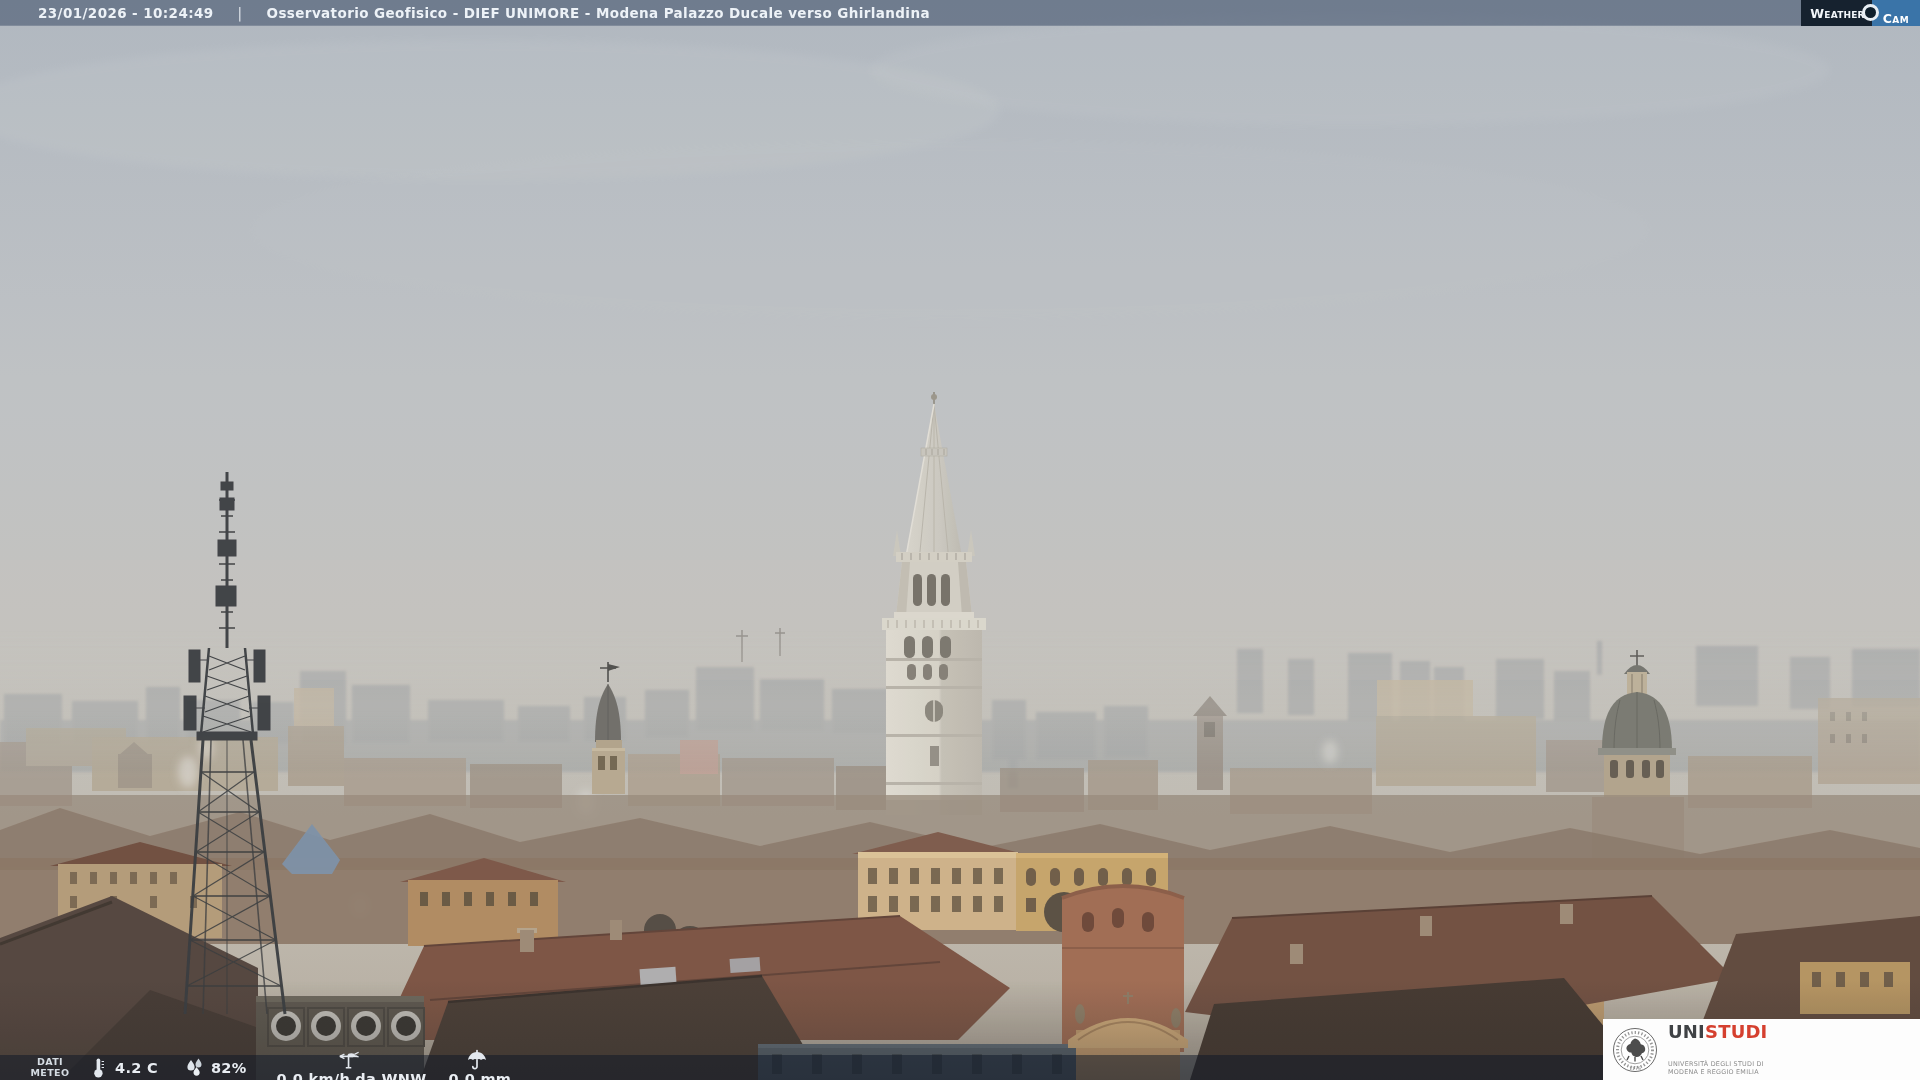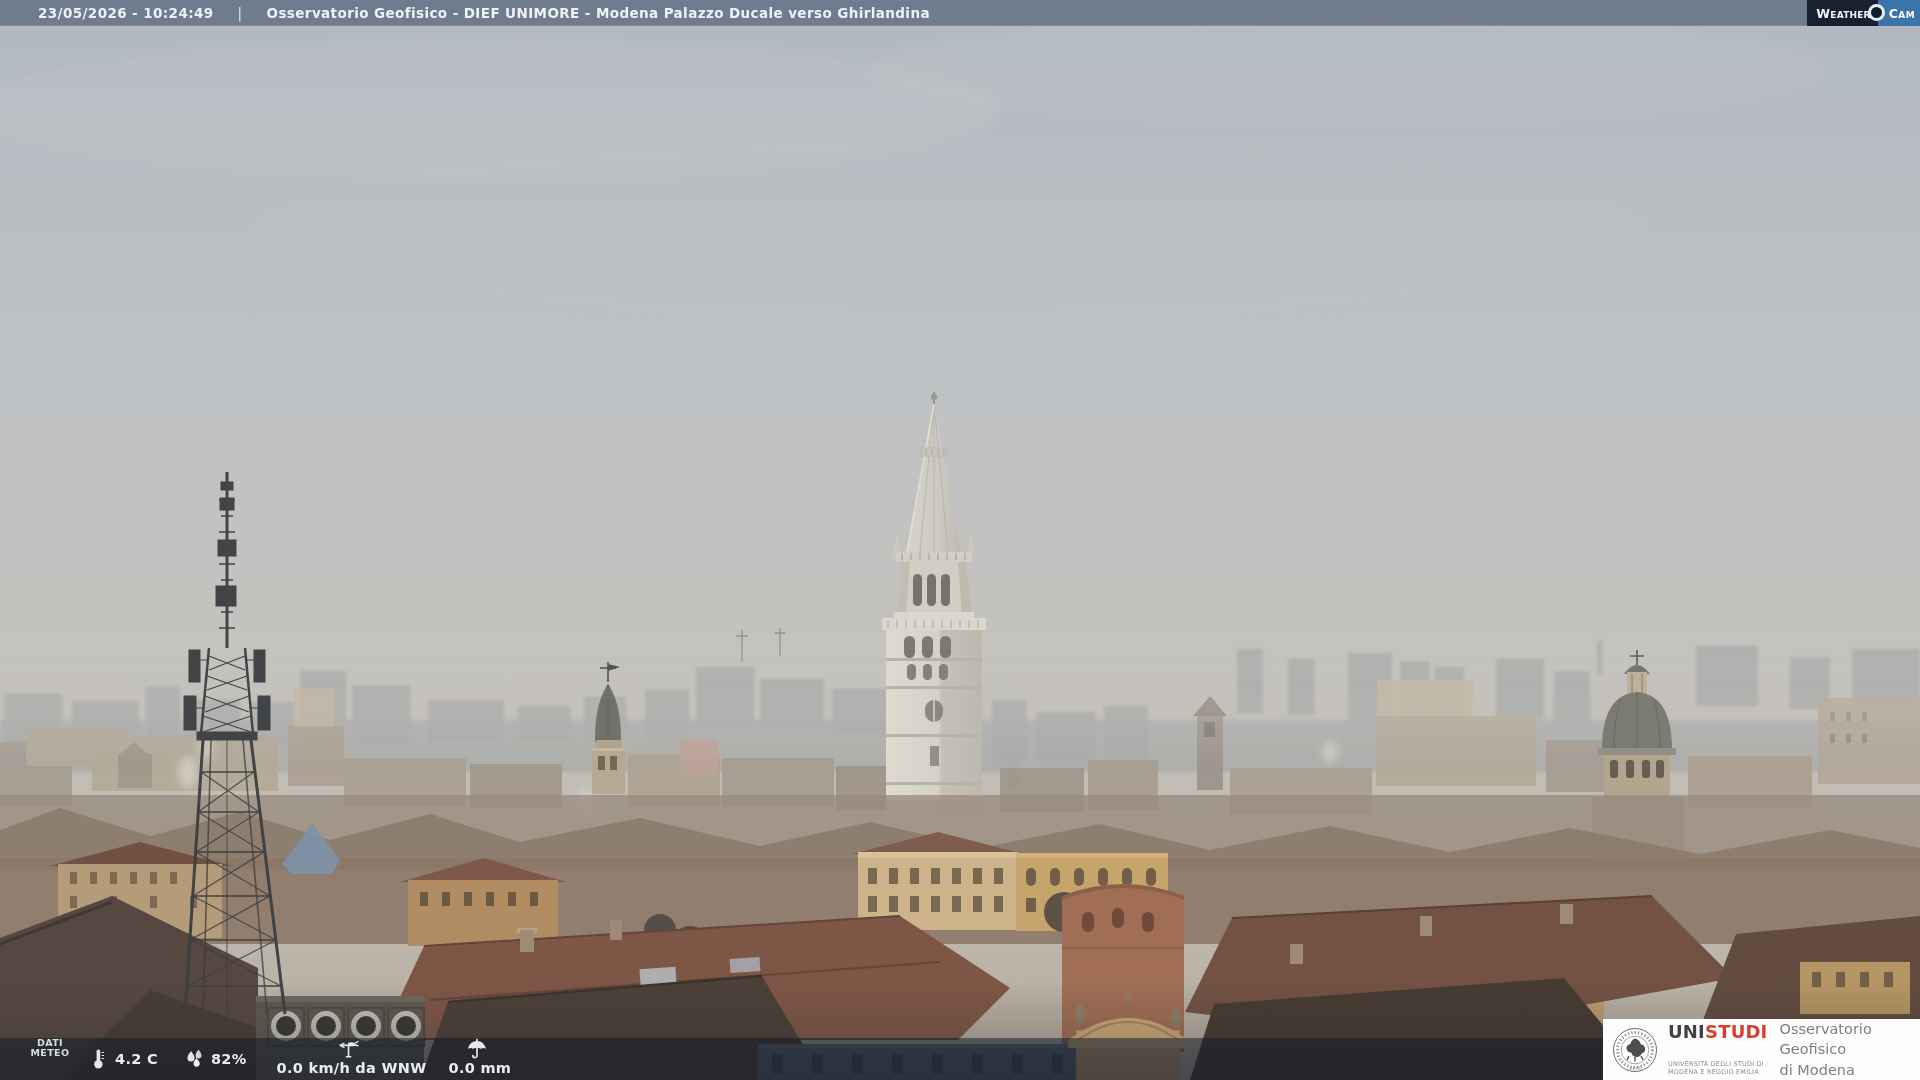--- a/index.html
+++ b/index.html
@@ -15,29 +15,29 @@
           border-bottom:1px solid rgba(255,255,255,.12);box-sizing:border-box;}
   .topbar .dt{margin-left:38px;white-space:nowrap;}
   .topbar .sep{margin:0 24px;opacity:.9;font-weight:normal;}
   .topbar .cam-title{white-space:nowrap;text-align:center;}
 
   .wxcam{position:absolute;right:0;top:0;height:26px;display:flex;}
   .wx-weather{background:var(--weathercam-dark,#16222f);display:flex;align-items:center;
               padding:0 7px 0 9px;font-variant:small-caps;font-size:12.5px;
               letter-spacing:.2px;color:#f2f6fa;font-weight:bold;}
   .wx-cam-box{position:relative;background:var(--weathercam-blue,#3a74a8);
-              display:flex;align-items:center;padding:0 5px 0 11px;
+              display:flex;align-items:flex-end;padding:0 11px 0 11px;
               font-variant:small-caps;font-size:12.5px;color:#fff;font-weight:bold;}
   .lens{position:absolute;left:-10px;top:4px;width:11px;height:11px;border-radius:50%;
         background:#0f1f2c;border:3.5px solid #e8eef4;box-sizing:content-box;}
 
   
-  .meteobar{position:absolute;left:0;right:0;bottom:0;height:42px;
+  .meteobar{position:absolute;left:0;right:0;bottom:0;height:25px;
             background:var(--bottombar-overlay, rgba(12,22,38,.5));
-            display:flex;color:#e9edf2;
+            display:flex;align-items:center;color:#e9edf2;
             font-size:14.5px;font-weight:bold;letter-spacing:.3px;}
   .meteo-label{margin-left:22px;width:56px;text-align:center;font-size:9.5px;
                line-height:1.1;color:#d5dce3;letter-spacing:.4px;}
   .m-group{display:flex;align-items:center;}
   .m-icon{width:22px;height:22px;margin-right:5px;display:flex;align-items:center;}
   .m-icon svg{display:block;}
   .g-temp{margin-left:10px;} .g-hum{margin-left:26px;}
   .g-wind{margin-left:30px;flex-direction:column;} .g-rain{margin-left:22px;flex-direction:column;}
 
   
@@ -444,21 +444,21 @@
       <path d="M211 740 L203 1014 M243 740 L267 1014" stroke-width="1.6" fill="none" opacity=".8"></path>
       <path d="M227 740 V1014" stroke-width="1.2" fill="none" opacity=".7"></path>
       <path d="M201 772 H254 M198 812 H259 M196 852 H264 M193 896 H270 M190 940 H276 M187 986 H281" stroke-width="1.6" fill="none"></path>
       <path d="M201 772 L259 812 M254 772 L198 812 M198 812 L264 852 M259 812 L196 852 M196 852 L270 896 M264 852 L193 896 M193 896 L276 940 M270 896 L190 940 M190 940 L281 986 M276 940 L187 986" stroke-width="1.2" fill="none" opacity=".9"></path>
     </g>
 
     <rect x="0" y="0" width="1920" height="1080" fill="#c9c6c0" opacity=".05"></rect>
   </svg>
 
   <header class="topbar">
-    <span class="dt">23/05/2026 - 10:24:49</span>
+    <span class="dt">23/01/2026 - 10:24:49</span>
     <span class="sep">|</span>
     <span class="cam-title">Osservatorio Geofisico - DIEF UNIMORE - Modena Palazzo Ducale verso Ghirlandina</span>
     <div class="wxcam">
       <span class="wx-weather">Weather</span>
       <span class="wx-cam-box">
         <span class="lens"></span>
         <span>Cam</span>
       </span>
     </div>
   </header>
@@ -524,19 +524,15 @@
       <path d="M18 31 l-2 4 M24 32 v4.5 M30 31 l2 4" stroke="#4d4d4d" stroke-width="1.4" fill="none"></path>
       <text x="24" y="44.5" font-size="4.6" text-anchor="middle" fill="#777777">1175</text>
     </svg>
     <div class="logotype">
       <div class="uniline"><span>UNI</span><span class="more">STUDI</span></div>
       <div class="sub">
         <div>UNIVERSITÀ DEGLI STUDI DI</div>
         <div>MODENA E REGGIO EMILIA</div>
       </div>
     </div>
-    <div class="orgtext">
-      <div>Osservatorio Geofisico</div>
-      <div>di Modena</div>
-    </div>
   </div>
 
 </div>
 
 </body></html>

